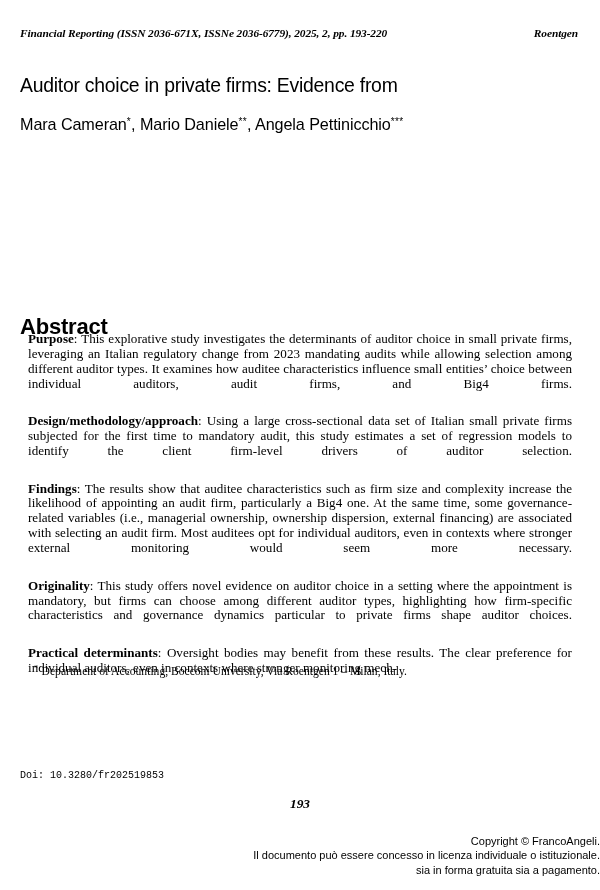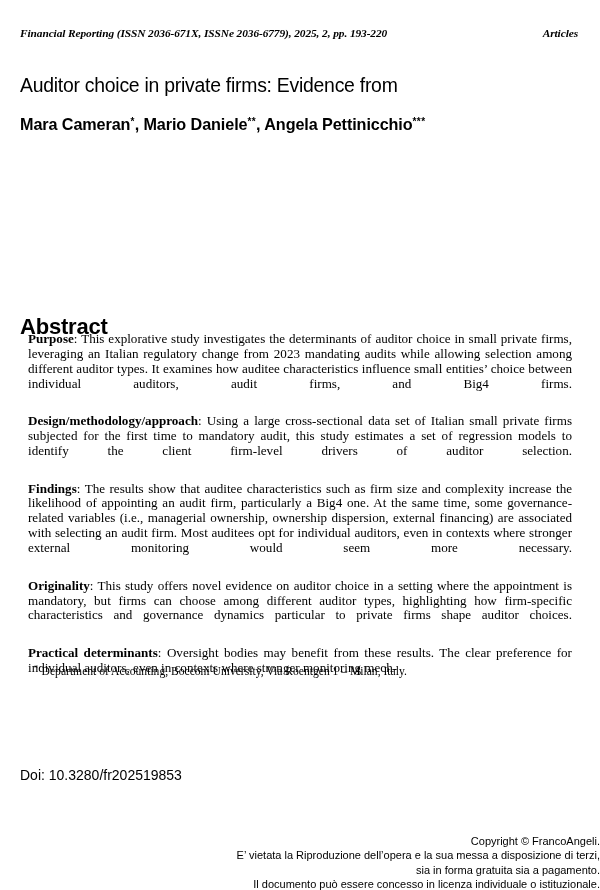--- a/index.html
+++ b/index.html
@@ -58,21 +58,21 @@
     color: #000;
   }
   .title .ln { display: block; }
 
   .authors {
     position: absolute;
     left: 20px;
     top: 101px;
     width: 560px;
     font-family: "Liberation Sans", "DejaVu Sans", sans-serif;
-    font-weight: bold;
+    font-weight: normal;
     font-size: 16.2px;
     line-height: 20px;
     letter-spacing: -0.1px;
     color: #000;
     white-space: nowrap;
   }
   .authors sup {
     font-size: 0.62em;
     vertical-align: 0.50em;
     letter-spacing: 0.4px;
@@ -141,22 +141,22 @@
     font-size: 0.72em;
     vertical-align: 0.48em;
     letter-spacing: 0.5px;
   }
 
   
   .doi {
     position: absolute;
     left: 20px;
     top: 757px;
-    font-family: Liberation Sans, sans-serif;
-    font-size: 14px;
+    font-family: Liberation Mono, monospace;
+    font-size: 10px;
     line-height: 15px;
   }
 
   
   .folio {
     position: absolute;
     left: 0;
     top: 785px;
     width: 600px;
     text-align: center;
@@ -180,21 +180,21 @@
   }
   .copyright div { white-space: nowrap; }
 </style>
 </head>
 <body>
 
 <div class="page">
 
   <div class="runhead">
     <span class="left">Financial Reporting (ISSN 2036-671X, ISSNe 2036-6779), 2025, 2, pp. 193-220</span>
-    <span class="right">Articles</span>
+    <span class="right">Roentgen</span>
   </div>
 
   <h1 class="title">
     <span class="ln">Auditor choice in private firms: Evidence from</span>
   </h1>
 
   <div class="authors"><span>Mara Cameran</span><sup>*</sup>, <span>Mario Daniele</span><sup>**</sup>, <span>Angela Pettinicchio</span><sup>***</sup></div>
 
   <h2 class="abstract-head">Abstract</h2>
   <div class="abstract-body">
@@ -204,21 +204,21 @@
       <p><b>Originality</b><span>: This study offers novel evidence on auditor choice in a setting where the appointment is mandatory, but firms can choose among different auditor types, highlighting how firm-specific characteristics and governance dynamics particular to private firms shape auditor choices.</span></p>
       <p class="last"><b>Practical determinants</b><span>: Oversight bodies may benefit from these results. The clear preference for individual auditors, even in contexts where stronger monitoring mech-</span></p>
     </div>
 
   <div class="footnotes">
       <p class="nojust"><sup>*</sup><span> Department of Accounting, Bocconi University, Via Roentgen 1 – Milan, Italy.</span></p>
     </div>
 
   <div class="doi">Doi: 10.3280/fr202519853</div>
 
+  <div class="folio">193</div>
 
   <div class="copyright">
     <div>Copyright © FrancoAngeli.</div>
-    <div>E’ vietata la Riproduzione dell’opera e la sua messa a disposizione di terzi,</div>
+    <div>Il documento può essere concesso in licenza individuale o istituzionale.</div>
     <div>sia in forma gratuita sia a pagamento.</div>
-    <div>Il documento può essere concesso in licenza individuale o istituzionale.</div>
   </div>
 
 </div>
 
 </body></html>

